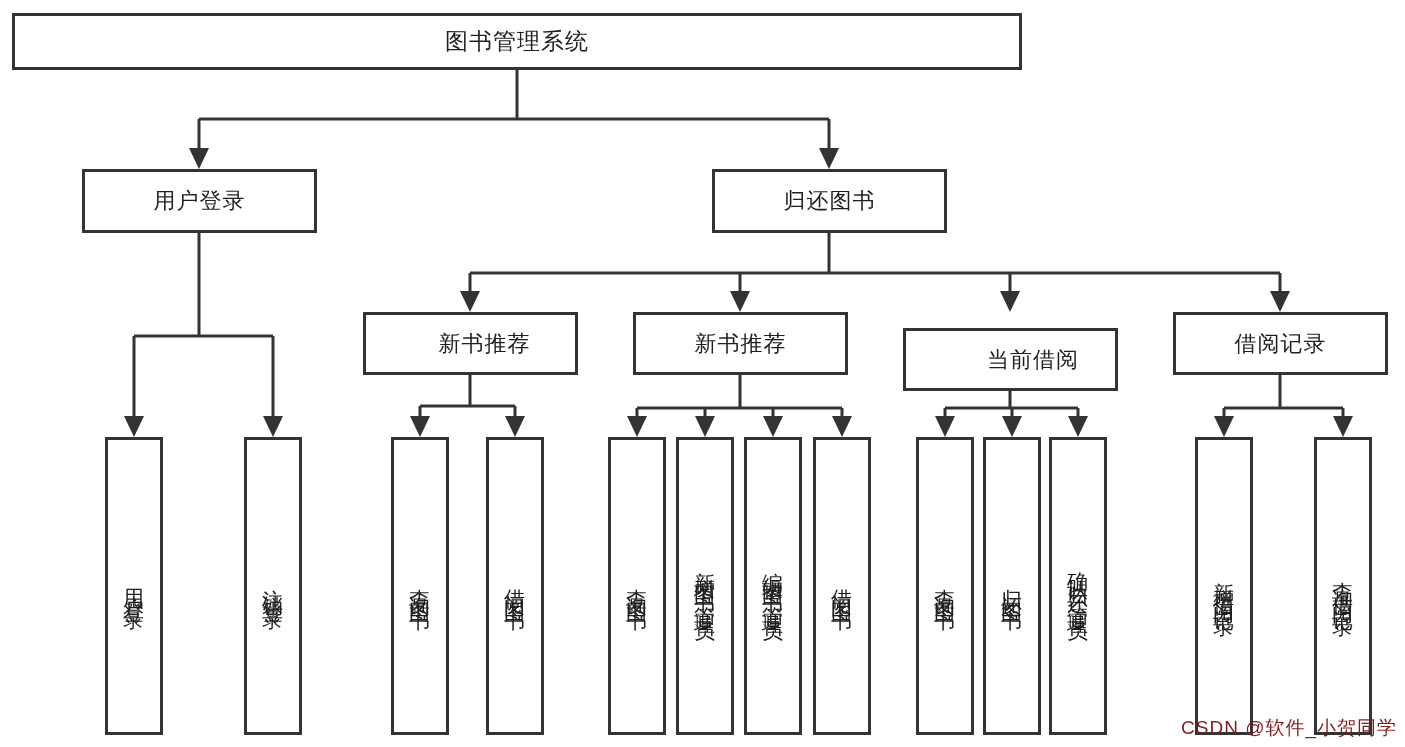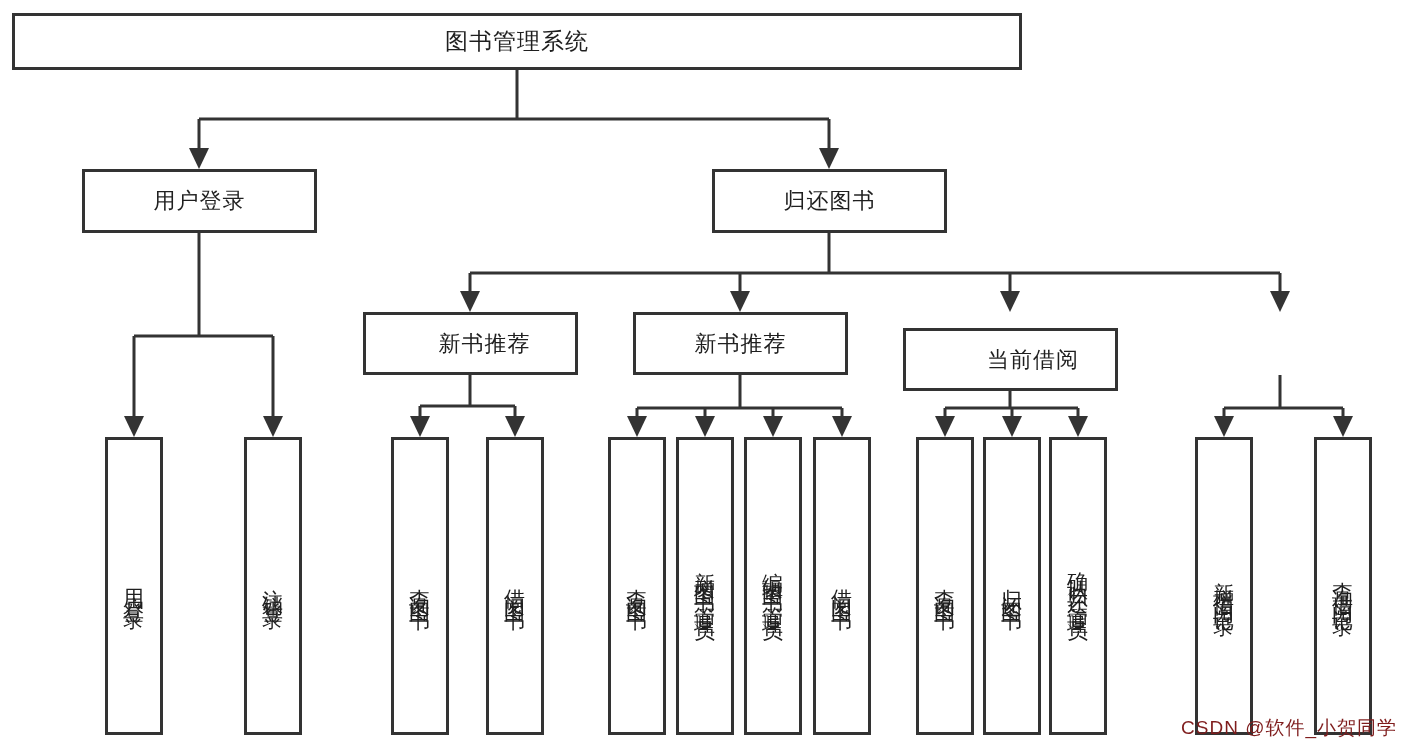--- a/index.html
+++ b/index.html
@@ -103,20 +103,21 @@
   </svg>
 
   <div class="node root" style="left:12px; top:13px; width:1010px; height:57px;">图书管理系统</div>
 
   <div class="node" style="left:82px; top:169px; width:235px; height:64px;">用户登录</div>
   <div class="node" style="left:712px; top:169px; width:235px; height:64px;">归还图书</div>
 
   <div class="node" style="left:363px; top:312px; width:215px; height:63px;padding-left:28px;">新书推荐</div>
   <div class="node" style="left:633px; top:312px; width:215px; height:63px;">新书推荐</div>
   <div class="node" style="left:903px; top:328px; width:215px; height:63px;padding-left:45px;">当前借阅</div>
+  <div class="node" style="left:1173px; top:312px; width:215px; height:63px;">借阅记录</div>
 
   <div class="node leaf" style="left:105px; top:437px; width:58px; height:298px;">用户登录</div>
   <div class="node leaf" style="left:244px; top:437px; width:58px; height:298px;">注销登录</div>
 
   <div class="node leaf" style="left:391px; top:437px; width:58px; height:298px;">查询图书</div>
   <div class="node leaf" style="left:486px; top:437px; width:58px; height:298px;">借阅图书</div>
 
   <div class="node leaf" style="left:608px; top:437px; width:58px; height:298px;">查询图书</div>
   <div class="node leaf" style="left:676px; top:437px; width:58px; height:298px;">新增图书（管理员）</div>
   <div class="node leaf" style="left:744px; top:437px; width:58px; height:298px;">编辑图书（管理员）</div>

